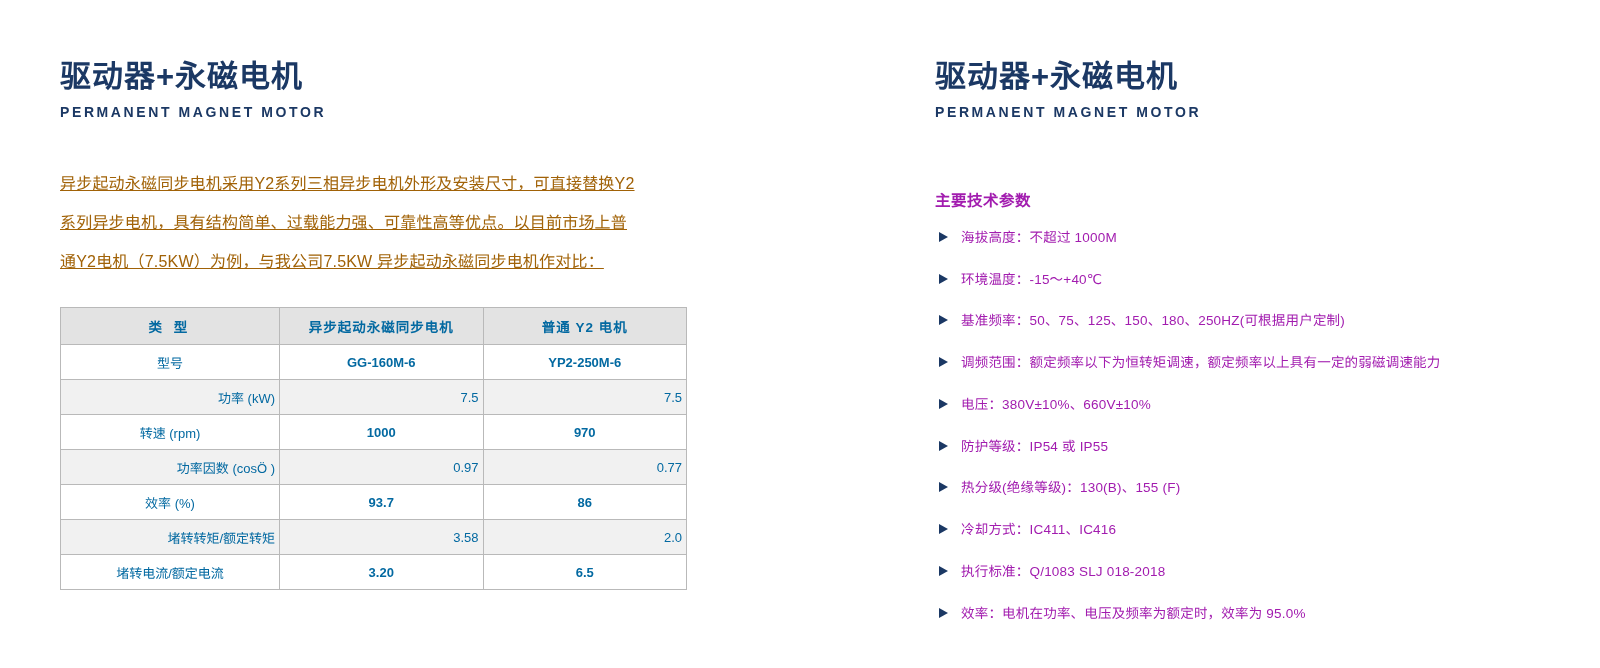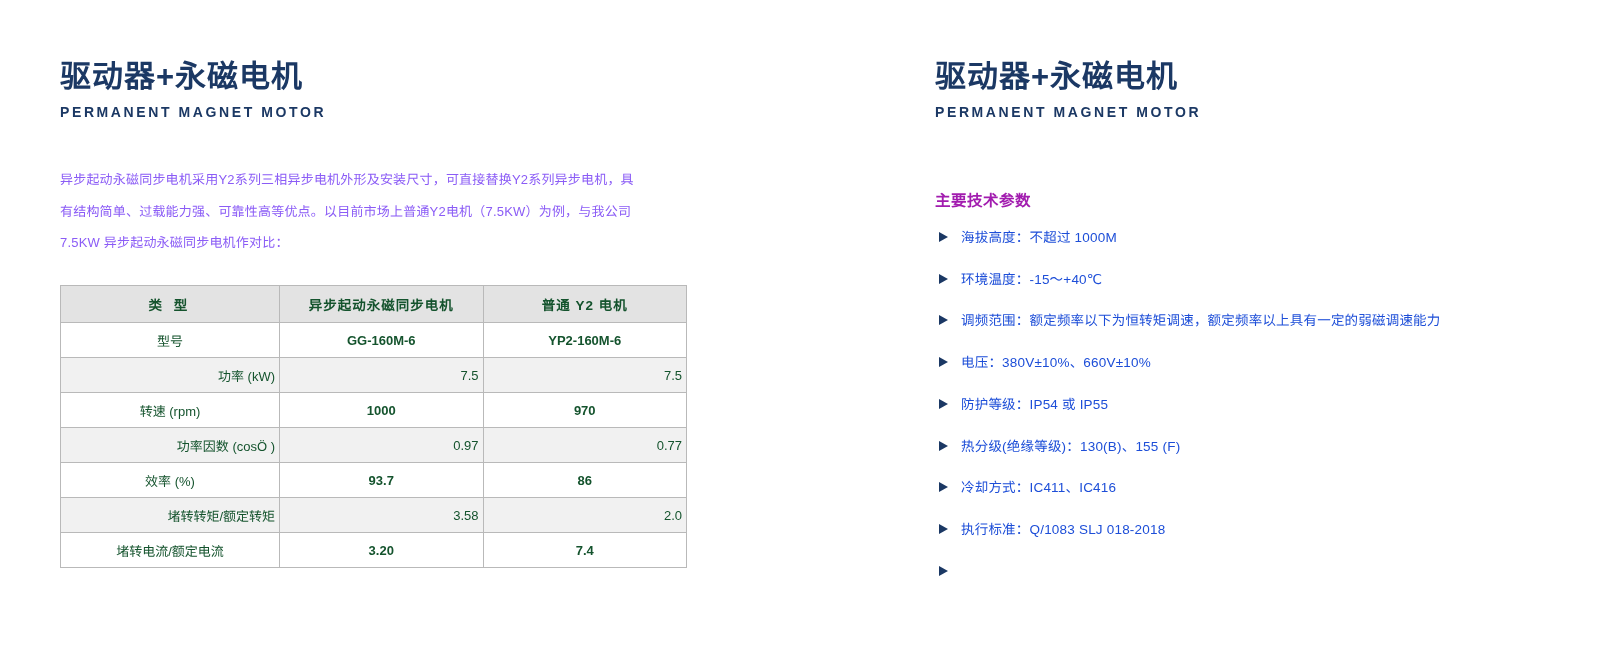--- a/index.html
+++ b/index.html
@@ -48,41 +48,42 @@
     font-size: 14px;
     font-weight: bold;
     color: #1b3864;
     letter-spacing: 2.6px;
     margin: 7px 0 0 0;
     white-space: nowrap;
   }
 
   .intro {
     margin-top: 44px;
-    font-size: 13px;
+    font-size: 16px;
     line-height: 2.45;
-    color: #8b5cf6;
+    color: #a16207;
     width: 580px;
     letter-spacing: 0.2px;
+    text-decoration: underline;
   }
 
   
   .spec-table {
     margin-top: 26px;
     border-collapse: collapse;
     width: 627px;
     border: 1px solid #8e8e8e;
     table-layout: fixed;
   }
   .spec-table td {
     border: 1px solid #b9b9b9;
     height: 34px;
     text-align: center;
     font-size: 13px;
-    color: #14532d;
+    color: #0369a1;
     padding: 0 4px;
   }
   .spec-table tr.head td {
     background: #e3e3e3;
     font-weight: bold;
     font-size: 13.5px;
     letter-spacing: 1px;
     height: 36px;
   }
   .spec-table tr.alt td {
@@ -109,21 +110,21 @@
   }
   .param-list {
     margin-top: 18px;
     list-style: none;
     padding: 0;
   }
   .param-list li {
     position: relative;
     padding-left: 26px;
     font-size: 13.5px;
-    color: #1d4ed8;
+    color: #a21caf;
     line-height: 1.5;
     margin-bottom: 21.5px;
     letter-spacing: 0.2px;
   }
   .bullet {
     position: absolute;
     left: 4px;
     top: 4px;
     width: 0;
     height: 0;
@@ -146,21 +147,21 @@
     <table class="spec-table">
       <tbody>
         <tr class="head">
           <td>类        型</td>
           <td>异步起动永磁同步电机</td>
           <td>普通 Y2 电机</td>
         </tr>
         <tr>
           <td>型号</td>
           <td class="val">GG-160M-6</td>
-          <td class="val">YP2-160M-6</td>
+          <td class="val">YP2-250M-6</td>
         </tr>
         <tr class="alt">
           <td>功率 (kW)</td>
           <td>7.5</td>
           <td>7.5</td>
         </tr>
         <tr>
           <td>转速 (rpm)</td>
           <td class="val">1000</td>
           <td class="val">970</td>
@@ -176,38 +177,39 @@
           <td class="val">86</td>
         </tr>
         <tr class="alt">
           <td>堵转转矩/额定转矩</td>
           <td>3.58</td>
           <td>2.0</td>
         </tr>
         <tr>
           <td>堵转电流/额定电流</td>
           <td class="val">3.20</td>
-          <td class="val">7.4</td>
+          <td class="val">6.5</td>
         </tr>
       </tbody>
     </table>
   </div>
 
   <div class="right-panel">
     <h1 class="title-cn">驱动器+永磁电机</h1>
     <div class="title-en">PERMANENT MAGNET MOTOR</div>
 
     <div class="section-title">主要技术参数</div>
 
     <ul class="param-list">
       <li><span class="bullet"></span><span>海拔高度：不超过 1000M</span></li>
       <li><span class="bullet"></span><span>环境温度：-15～+40℃</span></li>
+      <li><span class="bullet"></span><span>基准频率：50、75、125、150、180、250HZ(可根据用户定制)</span></li>
       <li><span class="bullet"></span><span>调频范围：额定频率以下为恒转矩调速，额定频率以上具有一定的弱磁调速能力</span></li>
       <li><span class="bullet"></span><span>电压：380V±10%、660V±10%</span></li>
       <li><span class="bullet"></span><span>防护等级：IP54 或 IP55</span></li>
       <li><span class="bullet"></span><span>热分级(绝缘等级)：130(B)、155 (F)</span></li>
       <li><span class="bullet"></span><span>冷却方式：IC411、IC416</span></li>
       <li><span class="bullet"></span><span>执行标准：Q/1083 SLJ 018-2018</span></li>
-      <li><span class="bullet"></span></li>
+      <li><span class="bullet"></span><span>效率：电机在功率、电压及频率为额定时，效率为 95.0%</span></li>
     </ul>
   </div>
 
 </div>
 
 </body></html>

